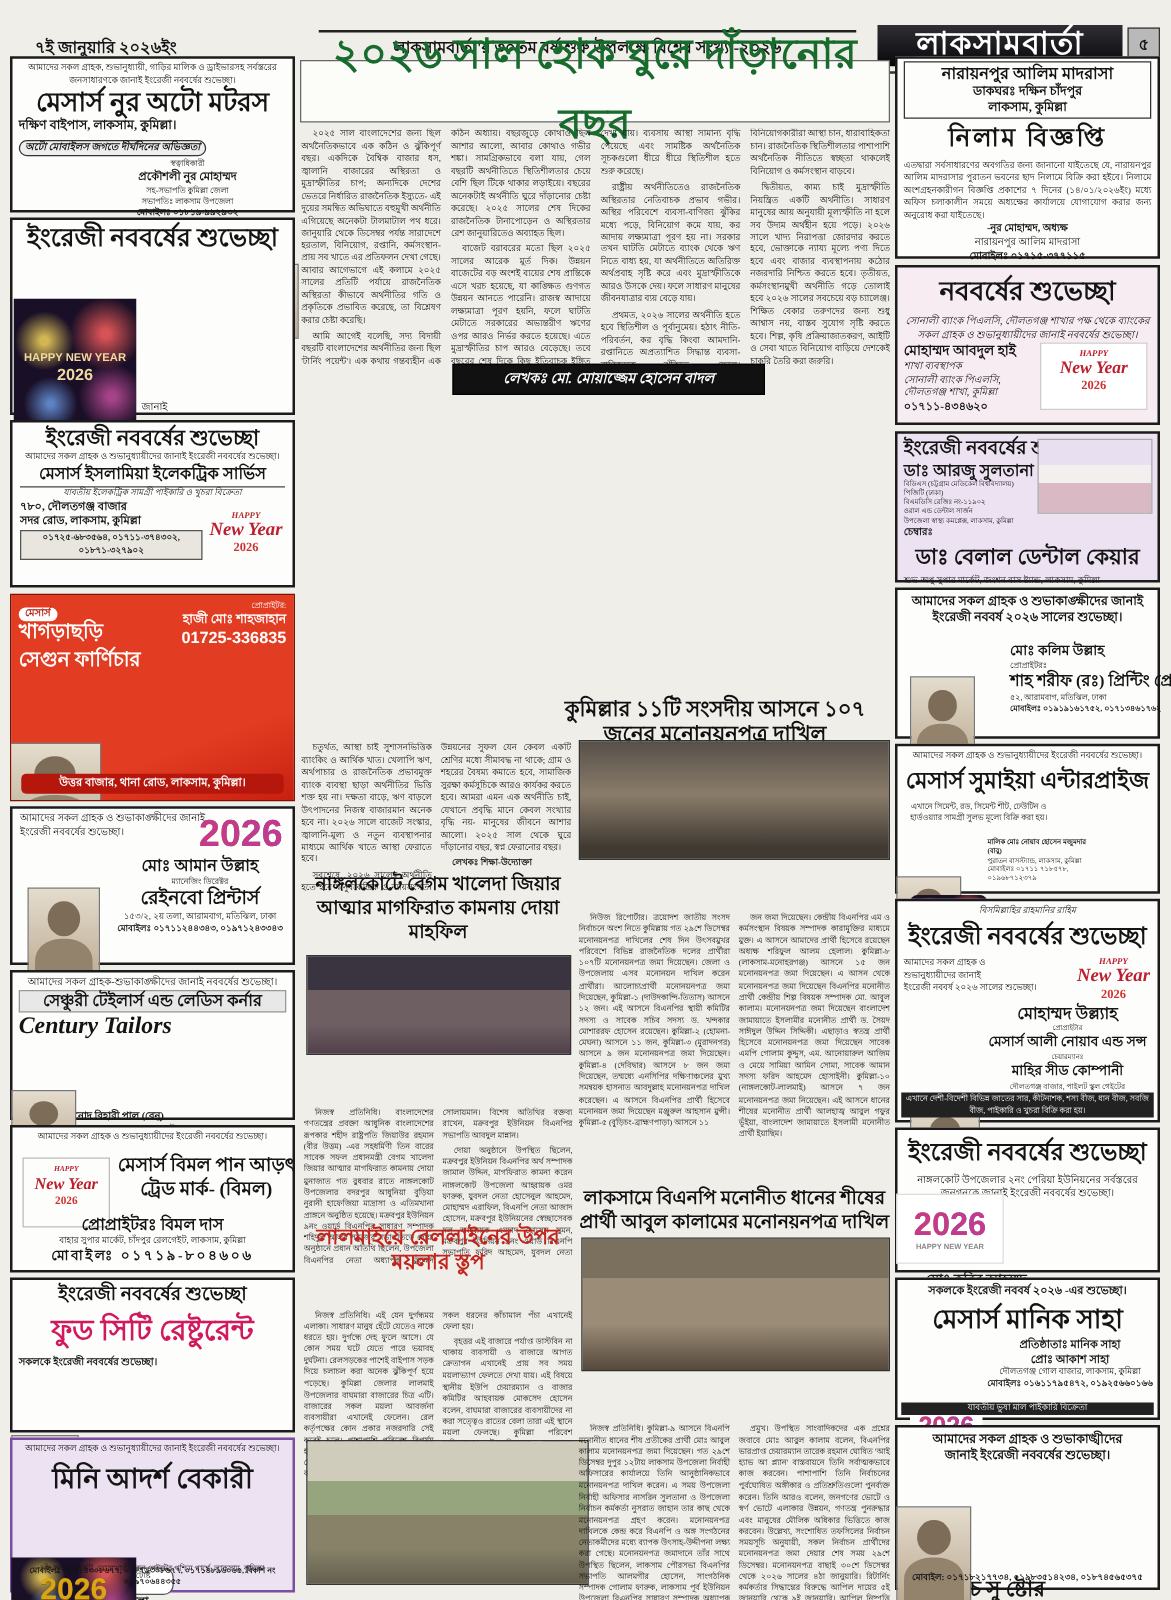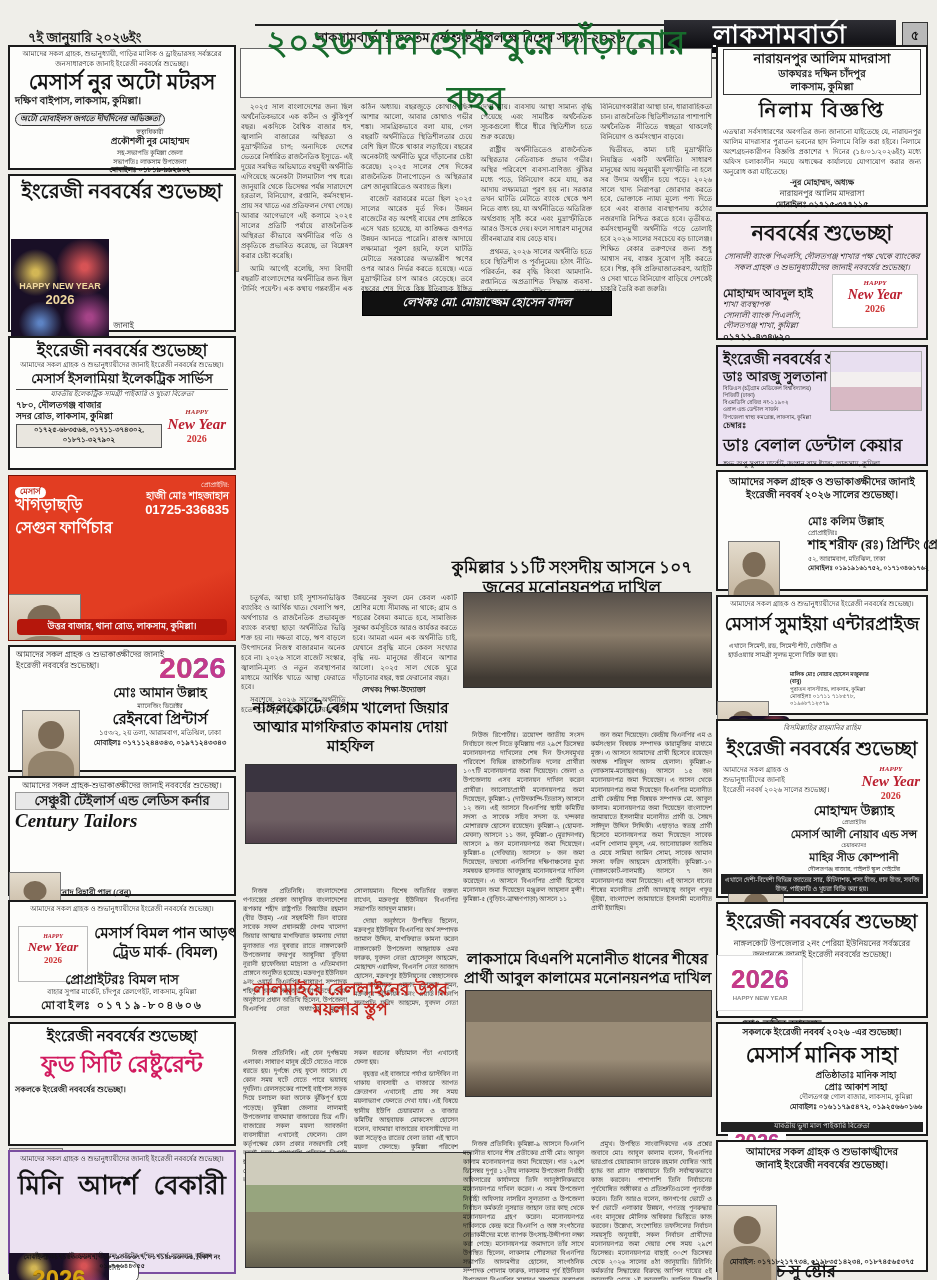--- a/index.html
+++ b/index.html
@@ -57,21 +57,21 @@
   .pinkish{background:#f6ecf2;}
   .teeth{background:linear-gradient(180deg,#e8dff0 0 35%,#f3efef 35% 60%,#d8b9c4 60%);}
 </style>
 </head>
 <body>
 
 <div class="page">
 
   <div class="abs s13 b" style="left:28px;top:30px;width:190px;">৭ই জানুয়ারি ২০২৬ইং</div>
   <div class="abs s13 b ctr" style="left:255px;top:24px;width:430px;border-top:2px solid #222;border-bottom:2px solid #222;padding:4px 0;">লাকসামবার্তা'র ৩০তম বর্ষ শুরু উপলক্ষে বিশেষ সংখ্যা-২০২৬</div>
-  <div class="abs masthead" style="left:664px;top:20px;width:232px;height:33px;text-decoration:underline;">লাকসামবার্তা</div>
+  <div class="abs masthead" style="left:702px;top:20px;width:196px;height:33px;text-decoration:underline;">লাকসামবার্তা</div>
   <div class="abs pgno" style="left:902px;top:22px;width:26px;height:29px;">৫</div>
   <div class="abs rule" style="left:702px;top:57px;width:226px;"></div>
 
   <div class="abs ctr" style="left:240px;top:48px;width:472px;height:50px;border:1.5px solid #666;background:#fcfcf9;display:flex;align-items:center;justify-content:center;">
     <span class="headline-green">২০২৬ সাল হোক ঘুরে দাঁড়ানোর বছর</span>
   </div>
 
   <div class="abs cols4 jt s7" style="left:241px;top:103px;width:471px;height:448px;overflow:hidden;">
     <p class="np">২০২৫ সাল বাংলাদেশের জন্য ছিল অর্থনৈতিকভাবে এক কঠিন ও ঝুঁকিপূর্ণ বছর। একদিকে বৈশ্বিক বাজার ধস, জ্বালানি বাজারের অস্থিরতা ও মুদ্রাস্ফীতির চাপ; অন্যদিকে দেশের ভেতরে নির্ধারিত রাজনৈতিক ইস্যুতে- এই দুয়ের সমন্বিত অভিঘাতে বহুমুখী অর্থনীতি এগিয়েছে অনেকটা টালমাটাল পথ ধরে। জানুয়ারি থেকে ডিসেম্বর পর্যন্ত সারাদেশে হরতাল, বিনিয়োগ, রপ্তানি, কর্মসংস্থান-প্রায় সব খাতে এর প্রতিফলন দেখা গেছে। আবার আগেভাগে এই কলামে ২০২৫ সালের প্রতিটি পর্যায়ে রাজনৈতিক অস্থিরতা কীভাবে অর্থনীতির গতি ও প্রকৃতিকে প্রভাবিত করেছে, তা বিশ্লেষণ করার চেষ্টা করেছি।</p>
     <p class="np">আমি আগেই বলেছি, সদ্য বিদায়ী বছরটি বাংলাদেশের অর্থনীতির জন্য ছিল 'টার্নিং পয়েন্ট'। এক কথায় গন্তব্যহীন এক কঠিন অধ্যায়। বছরজুড়ে কোথাও ছিল আশার আলো, আবার কোথাও গভীর শঙ্কা। সামগ্রিকভাবে বলা যায়, গেল বছরটি অর্থনীতিতে স্থিতিশীলতার চেয়ে বেশি ছিল টিকে থাকার লড়াইয়ে। বছরের অনেকটাই অর্থনীতি ঘুরে দাঁড়ানোর চেষ্টা করেছে। ২০২৫ সালের শেষ দিকের রাজনৈতিক টানাপোড়েন ও অস্থিরতার রেশ জানুয়ারিতেও অব্যাহত ছিল।</p>
@@ -234,21 +234,21 @@
       <div class="s11 b" style="color:#1b7a1b;">মোঃ সেলিম মিয়া</div>
       <div class="s6">প্রোপ্রাইটরঃ</div>
       <div class="s7 b">লতিফ সেন্টার, বাইপাস রোড</div>
       <div class="s7 b">লাকসাম, কুমিল্লা</div>
       <div class="s8 b">০১৮৬৫-৪৮৬৮১৫</div>
     </div>
   </div>
 
   <div class="abs lavender" style="left:8px;top:1150px;width:228px;height:124px;border:2px solid #7a4ea0;padding:3px 5px;">
     <div class="s7 ctr">আমাদের সকল গ্রাহক ও শুভানুধ্যায়ীদের জানাই ইংরেজী নববর্ষের শুভেচ্ছা।</div>
-    <div class="b ctr" style="font-size:26px;font-family:Liberation Mono, monospace;">মিনি আদর্শ বেকারী</div>
+    <div class="b ctr" style="font-size:22px;">মিনি আদর্শ বেকারী</div>
     <div class="fireworks abs" style="right:6px;top:44px;width:100px;height:52px;">
       <div class="fw-text">
           <span class="gold2026" style="font-size:24px;">2026</span>
         </div>
     </div>
     <div class="s6" style="width:116px;border:1px solid #555;border-radius:8px;padding:1px 3px;background:#fff;">এখানে উন্নতমানের কেক, দ্রাই কেক, টোষ্ট বিস্কুট, পেটিস ইত্যাদি পাওয়া যায়।</div>
     <div class="s9 b" style="width:120px;">আলহাজ্ব মাহফুজুল হক মোল্লা</div>
 
     <div class="abs s6 ctr" style="left:4px;right:4px;bottom:12px;">চাঁদ সুপার মার্কেট, নোয়াখালী রেল গেইটের পশ্চিম পার্শ্বে, লাকসাম, কুমিল্লা</div>
     <div class="abs s6 ctr b" style="left:4px;right:4px;bottom:2px;">মোবাইলঃ ০১৭১৪৩০৮৬৭৭, ০১৮৭৯৩০৮৬৭৭, ০১৭১৪৮৯৬০৬৫, বিকাশ নং ০১৯৭০৬৪৪৩৫৫</div>
@@ -268,42 +268,42 @@
   </div>
 
   <div class="abs bx2 pinkish" style="left:716px;top:212px;width:212px;height:128px;padding:3px 5px;">
     <div class="b ctr" style="font-size:21px;">নববর্ষের শুভেচ্ছা</div>
     <div class="s8 i ctr">সোনালী ব্যাংক পিএলসি, দৌলতগঞ্জ শাখার পক্ষ থেকে ব্যাংকের সকল গ্রাহক ও শুভানুধ্যায়ীদের জানাই নববর্ষের শুভেচ্ছা।</div>
     <div class="nyscript abs" style="right:8px;bottom:10px;width:86px;height:54px;background:#fff;border:1px solid #ccc;text-align:center;font-size:14px;padding-top:4px;">
       <span style="font-size:7px;display:block;">HAPPY</span>
       <span>New Year</span>
       <span style="display:block;font-style:normal;font-size:10px;color:#c33;">2026</span>
     </div>
-    <div style="width:118px;margin-top:12px;">
+    <div style="width:118px;">
       <div class="s11 b">মোহাম্মদ আবদুল হাই</div>
       <div class="s8 i">শাখা ব্যবস্থাপক</div>
       <div class="s8 i">সোনালী ব্যাংক পিএলসি,</div>
       <div class="s8 i">দৌলতগঞ্জ শাখা, কুমিল্লা</div>
       <div class="s9 b">০১৭১১-৪৩৪৬২০</div>
     </div>
   </div>
 
   <div class="abs bx2 lavender" style="left:716px;top:345px;width:212px;height:121px;padding:3px 5px;">
     <div class="teeth abs" style="right:4px;top:4px;width:92px;height:60px;border:1px solid #aaa;"></div>
     <div class="s15 b">ইংরেজী নববর্ষের শুভেচ্ছা</div>
     <div class="s13 b">ডাঃ আরজু সুলতানা</div>
     <div style="font-size:5.5px;line-height:1.3;width:112px;">
       <span>বিডিএস (চট্টগ্রাম মেডিকেল বিশ্ববিদ্যালয়)</span><br>
       <span>পিজিটি (ঢাকা)</span><br>
       <span>বিএমডিসি রেজিঃ নং-১১৯০২</span><br>
       <span>ওরাল এন্ড ডেন্টাল সার্জন</span><br>
       <span>উপজেলা স্বাস্থ্য কমপ্লেক্স, লাকসাম, কুমিল্লা</span>
     </div>
     <div class="s8 b">চেম্বারঃ</div>
-    <div class="b" style="font-size:17px;">ডাঃ বেলাল ডেন্টাল কেয়ার</div>
+    <div class="b" style="font-size:17px;text-align:center;">ডাঃ বেলাল ডেন্টাল কেয়ার</div>
     <div class="s7">শুভ-অপু সুপার মার্কেট, জংশন বাস ষ্ট্যান্ড, লাকসাম, কুমিল্লা</div>
     <div class="s9 b" style="letter-spacing:1px;">০১৭১৮-০১৮২৯৮, ০১৮১৪-২৮৩৩২৭</div>
   </div>
 
   <div class="abs bx2" style="left:716px;top:470px;width:212px;height:121px;padding:3px 5px;">
     <div class="s10 b ctr">আমাদের সকল গ্রাহক ও শুভাকাঙ্ক্ষীদের জানাই</div>
     <div class="s10 b ctr">ইংরেজী নববর্ষ ২০২৬ সালের শুভেচ্ছা।</div>
     <div class="portrait abs" style="left:5px;top:40px;width:52px;height:70px;"></div>
     <div class="abs" style="left:64px;top:42px;width:142px;margin-left:26px;">
       <div class="s11 b">মোঃ কলিম উল্লাহ</div>

